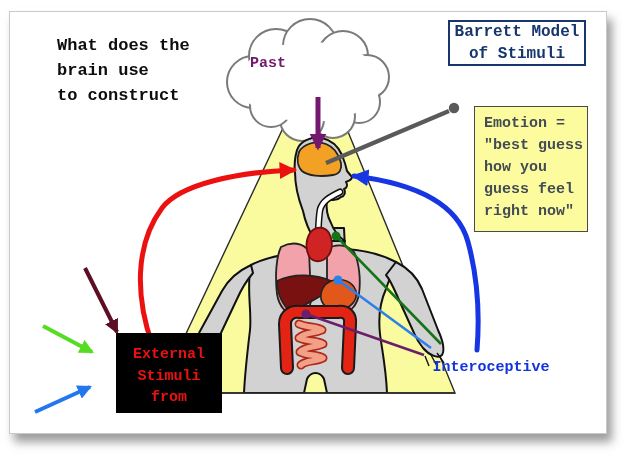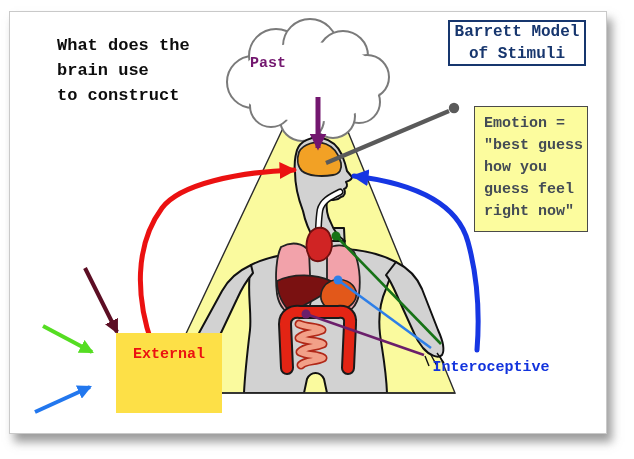--- a/index.html
+++ b/index.html
@@ -30,21 +30,21 @@
     text-align:center;font-size:16px;line-height:20px;
   }
   #emotion-note{
     left:474px;top:78px;width:114px;height:126px;
     background:#FCFC9E;border:1.5px solid #4a4a4a;
     color:#434B55;font-size:15px;line-height:22px;
     padding:6px 0 0 9px;box-sizing:border-box;text-align:left;margin-top:28px;
   }
   #external-label{
     left:116px;top:333px;width:106px;height:80px;
-    background:#fde047;color:#EB1111;text-align:center;
+    background:#000000;color:#EB1111;text-align:center;
     font-size:15px;line-height:21.5px;padding-top:11px;box-sizing:border-box;
   }
   #interoceptive-label{
     left:426px;top:359px;width:130px;text-align:center;
     color:#1233DD;font-size:15px;line-height:18.5px;
   }
 </style>
 </head>
 <body>
 
@@ -161,18 +161,19 @@
   <div class="txt" id="emotion-note">
     <span>Emotion =</span>
     <span>"best guess</span>
     <span>how you</span>
     <span>guess feel</span>
     <span>right now"</span>
   </div>
 
   <div class="txt" id="external-label">
     <span>External</span>
+    <span>Stimuli from</span>
   </div>
 
   <div class="txt" id="interoceptive-label">
     <span>Interoceptive</span>
   </div>
 </div>
 
 </body></html>

